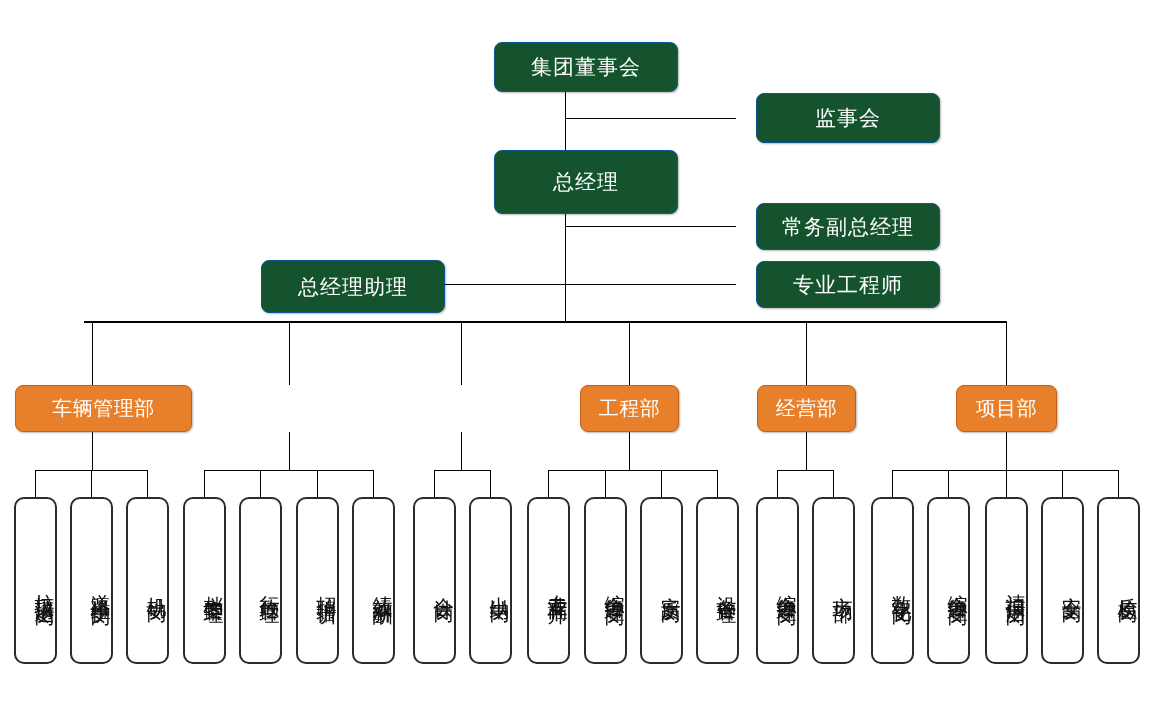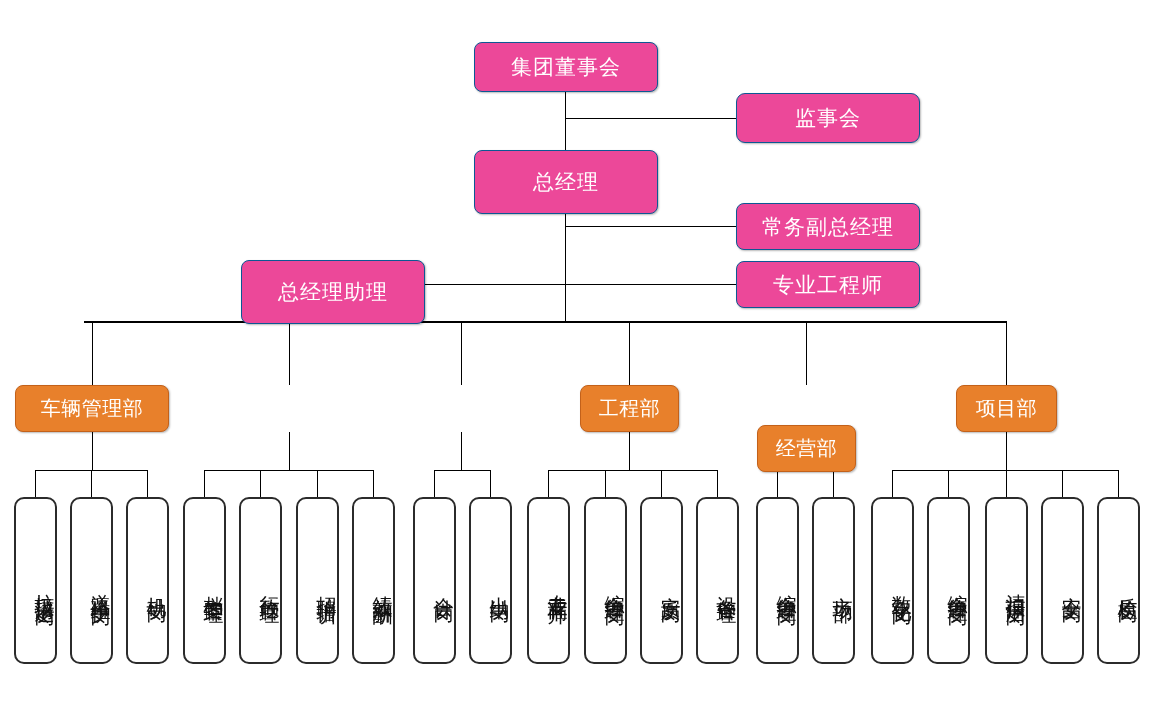--- a/index.html
+++ b/index.html
@@ -30,26 +30,27 @@
   .node {
     position: absolute;
     box-sizing: border-box;
     display: flex;
     align-items: center;
     justify-content: center;
     text-align: center;
     border-radius: 8px;
   }
   .node-blue {
-    background: #ec4899;
+    background: #14532d;
     color: #ffffff;
     border: 1px solid #0C5894;
     font-size: 21px;
     letter-spacing: 1px;
     box-shadow: 1px 1px 2px rgba(0,0,0,0.28);
+    margin-left: 20px;
   }
   .node-orange {
     background: #E8802B;
     color: #ffffff;
     border: 1px solid #C3611A;
     font-size: 20px;
     letter-spacing: 0.5px;
     box-shadow: 1px 1px 2px rgba(0,0,0,0.28);
   }
   .node-leaf {
@@ -131,47 +132,47 @@
   <div class="ln ln-v" style="left:892px;  top:470px; height:27px;"></div>
   <div class="ln ln-v" style="left:948px;  top:470px; height:27px;"></div>
   <div class="ln ln-v" style="left:1006px; top:470px; height:27px;"></div>
   <div class="ln ln-v" style="left:1062px; top:470px; height:27px;"></div>
   <div class="ln ln-v" style="left:1118px; top:470px; height:27px;"></div>
 
   <div class="node node-blue" style="left:474px; top:42px; width:184px; height:50px;">
     <span>集团董事会</span>
   </div>
 
-  <div class="node node-blue" style="left:736px; top:93px; width:184px; height:50px;border-radius:9px;">
+  <div class="node node-blue" style="left:736px; top:93px; width:184px; height:50px;">
     <span>监事会</span>
   </div>
 
   <div class="node node-blue" style="left:474px; top:150px; width:184px; height:64px;">
     <span>总经理</span>
   </div>
 
   <div class="node node-blue" style="left:736px; top:203px; width:184px; height:47px;">
     <span>常务副总经理</span>
   </div>
 
   <div class="node node-blue" style="left:736px; top:261px; width:184px; height:47px;">
     <span>专业工程师</span>
   </div>
 
-  <div class="node node-blue" style="left:241px; top:260px; width:184px; height:64px;">
+  <div class="node node-blue" style="left:241px; top:260px; width:184px; height:53px;">
     <span>总经理助理</span>
   </div>
 
-  <div class="node node-orange" style="left:15px;  top:385px; width:154px; height:47px;">
+  <div class="node node-orange" style="left:15px;  top:385px; width:177px; height:47px;">
     <span>车辆管理部</span>
   </div>
   <div class="node node-orange" style="left:580px; top:385px; width:99px; height:47px;align-items:center;">
     <span>工程部</span>
   </div>
-  <div class="node node-orange" style="left:757px; top:385px; width:99px; height:47px;margin-top:40px;">
+  <div class="node node-orange" style="left:757px; top:385px; width:99px; height:47px;">
     <span>经营部</span>
   </div>
   <div class="node node-orange" style="left:956px; top:385px; width:101px; height:47px;">
     <span>项目部</span>
   </div>
 
   <div class="node node-leaf" style="left:14px;  top:497px; width:43px; height:167px;">
     <span class="leaf-txt">垃圾清运岗</span>
   </div>
   <div class="node node-leaf" style="left:70px;  top:497px; width:43px; height:167px;">

